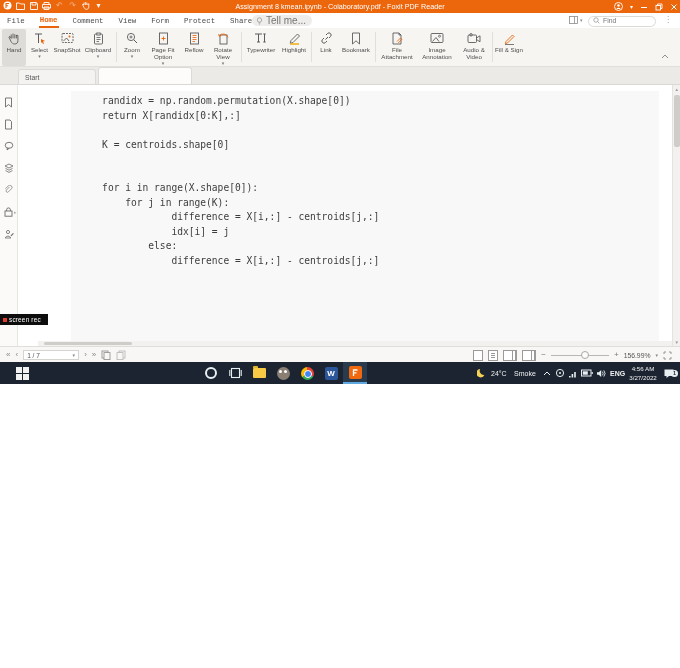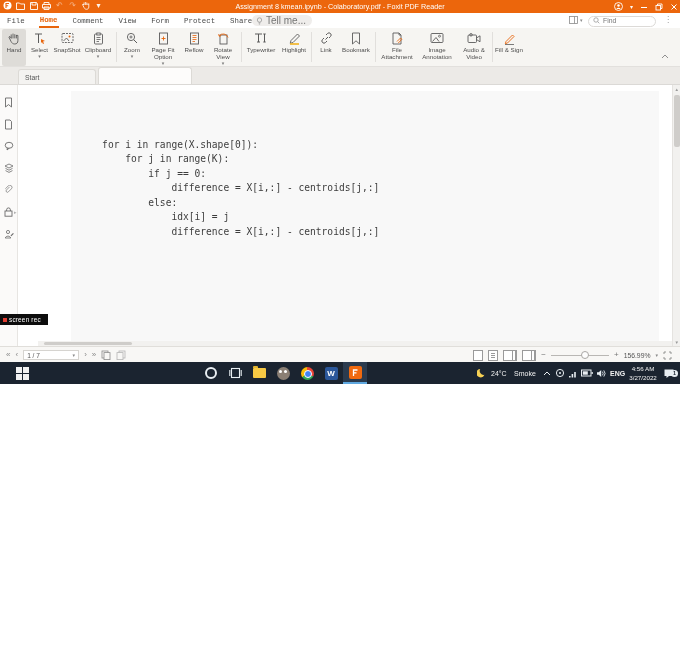--- a/index.html
+++ b/index.html
@@ -453,29 +453,31 @@
             <path d="M1.2 9a3 3 0 0 1 5.6 0z" fill="none" stroke="#6a6a6a" stroke-width=".8"></path>
             <path d="M6.5 6.5 9 4l.8.8L7.3 7.3z" fill="#6a6a6a"></path>
           </svg>
       </span>
       <span class="rail-handle">▸</span>
     </div>
 
     <div class="doc">
       <div class="codeblock"></div>
       <div class="code">
+        <div class="code-line">    randidx = np.random.permutation(X.shape[0])</div>
+        <div class="code-line">    return X[randidx[0:K],:]</div>
         <div class="code-line"></div>
+        <div class="code-line">    K = centroids.shape[0]</div>
         <div class="code-line"></div>
         <div class="code-line"></div>
         <div class="code-line">    for i in range(X.shape[0]):</div>
         <div class="code-line">        for j in range(K):</div>
-        <div class="code-line">            if j == 0:</div>
         <div class="code-line">                difference = X[i,:] - centroids[j,:]</div>
+        <div class="code-line">                idx[i] = j</div>
         <div class="code-line">            else:</div>
-        <div class="code-line">                idx[i] = j</div>
         <div class="code-line">                difference = X[i,:] - centroids[j,:]</div>
       </div>
       <div class="hscroll">
         <div class="hthumb"></div>
       </div>
     </div>
 
     <div class="vscroll">
       <span class="varr" style="top:2px">▲</span>
       <div class="vthumb"></div>

